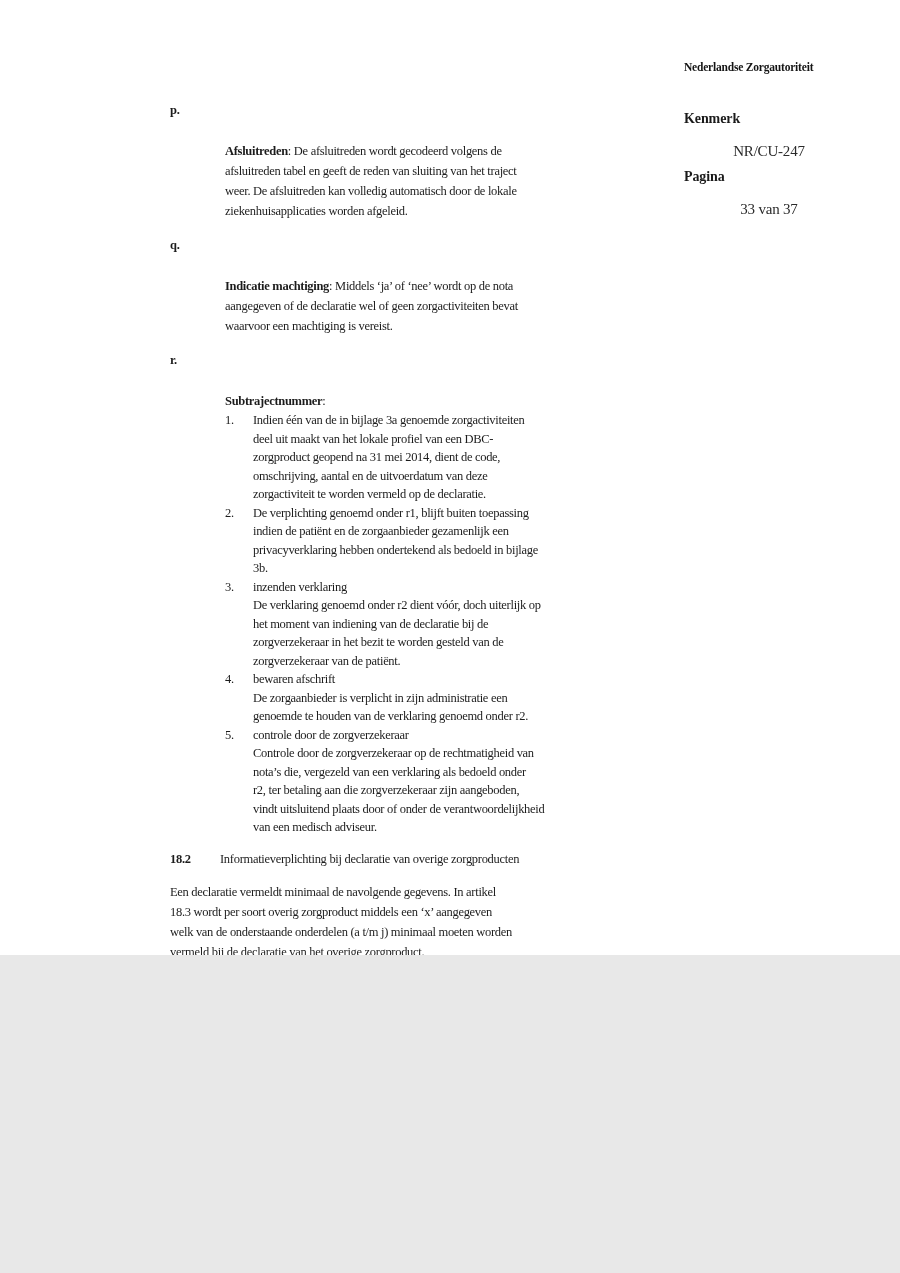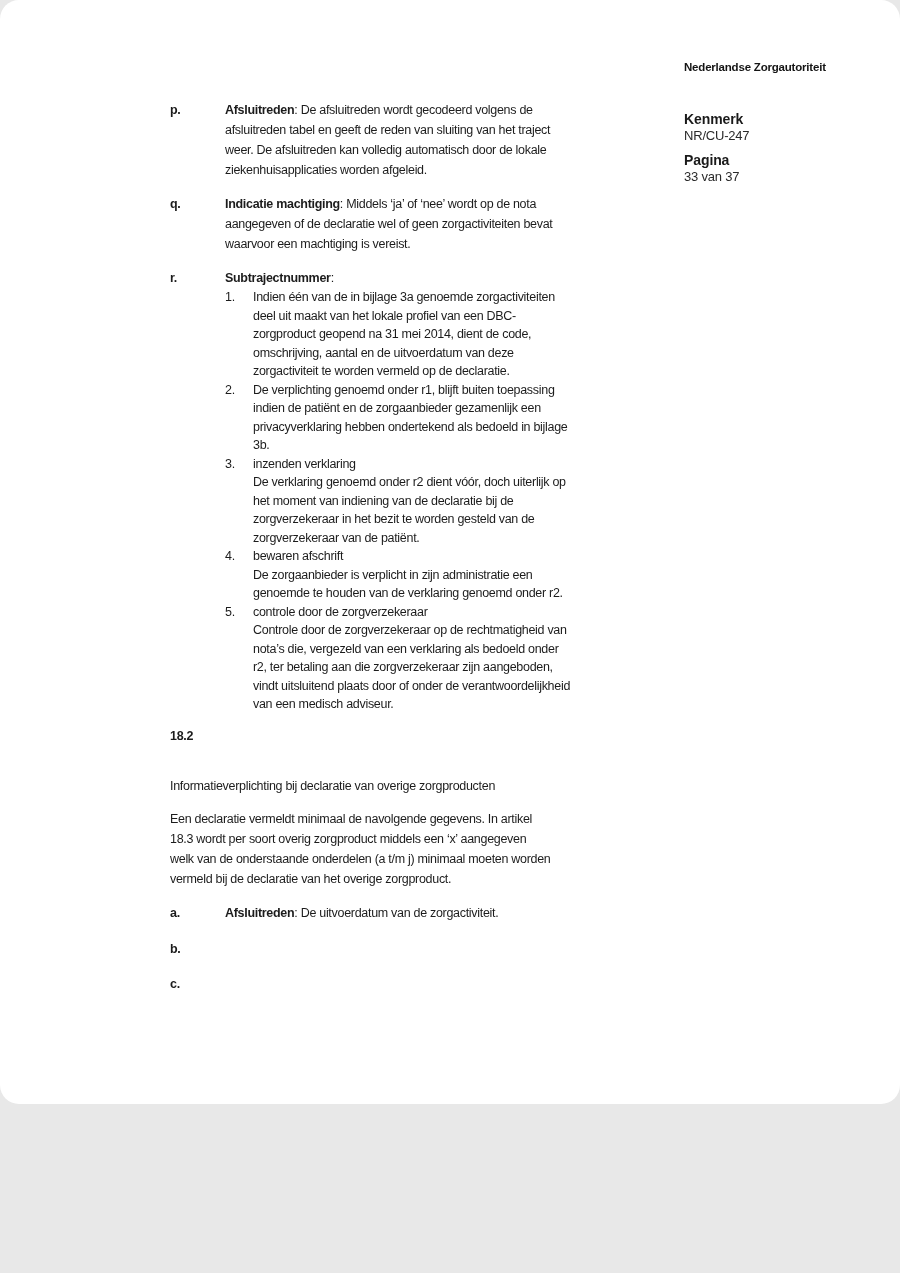--- a/index.html
+++ b/index.html
@@ -1,25 +1,24 @@
 <!DOCTYPE html>
 <html><head>
 <meta charset="utf-8">
 <style>
   * { margin: 0; padding: 0; box-sizing: border-box; }
   html, body { background: #e8e8e8; }
   .page {
     position: relative;
     width: 900px;
-    height: 1104px;
+    height: 955px;
     background: #ffffff;
-    font-family: Liberation Sans, sans-serif;
+    font-family: Liberation Serif, serif;
     color: #1c1c1c;
     overflow: hidden;
-    border-radius: 19px;
   }
   
   .org-title {
     position: absolute;
     left: 684px;
     top: 61px;
     font-size: 11.5px;
     font-weight: bold;
     letter-spacing: -0.2px;
     color: #141414;
@@ -31,24 +30,25 @@
     top: 111px;
     width: 170px;
   }
   .meta-label {
     font-size: 14px;
     font-weight: bold;
     color: #1a1a1a;
     letter-spacing: -0.1px;
   }
   .meta-value {
-    font-size: 13px;
+    font-size: 15px;
     color: #2a2a2a;
-    margin-top: 1px;
+    margin-top: 16px;
     letter-spacing: -0.2px;
+    text-align: center;
   }
   .meta-gap { height: 9px; }
   
   .content {
     position: absolute;
     left: 170px;
     top: 100px;
     width: 505px;
     font-size: 12.5px;
     letter-spacing: -0.3px;
@@ -57,40 +57,39 @@
   .letter-item {
     display: flex;
     line-height: 20px;
     margin-bottom: 14px;
   }
   .letter-item .letter {
     width: 55px;
     flex: 0 0 55px;
     font-weight: bold;
   }
-  .letter-item .body { flex: 1; }
+  .letter-item .body { flex: 1; margin-top: 41px; }
   .lbl { font-weight: bold; }
   .pre { white-space: pre-line; }
   .mb12 { margin-bottom: 12px !important; }
   .mb15 { margin-bottom: 15px !important; }
   .mb16 { margin-bottom: 16px !important; }
   
   .numbered-list { line-height: 18.5px; }
   .numbered-item { display: flex; }
   .numbered-item .num {
     width: 28px;
     flex: 0 0 28px;
   }
   .numbered-item .li-body { flex: 1; }
   
   .section-heading {
     display: flex;
     line-height: 20px;
     margin-bottom: 13px;
-    flex-direction: column;
   }
   .section-heading .sec-num {
     width: 50px;
     flex: 0 0 50px;
     font-weight: bold;
   }
   .intro-paragraph {
     line-height: 20px;
     margin-bottom: 14px;
   }

